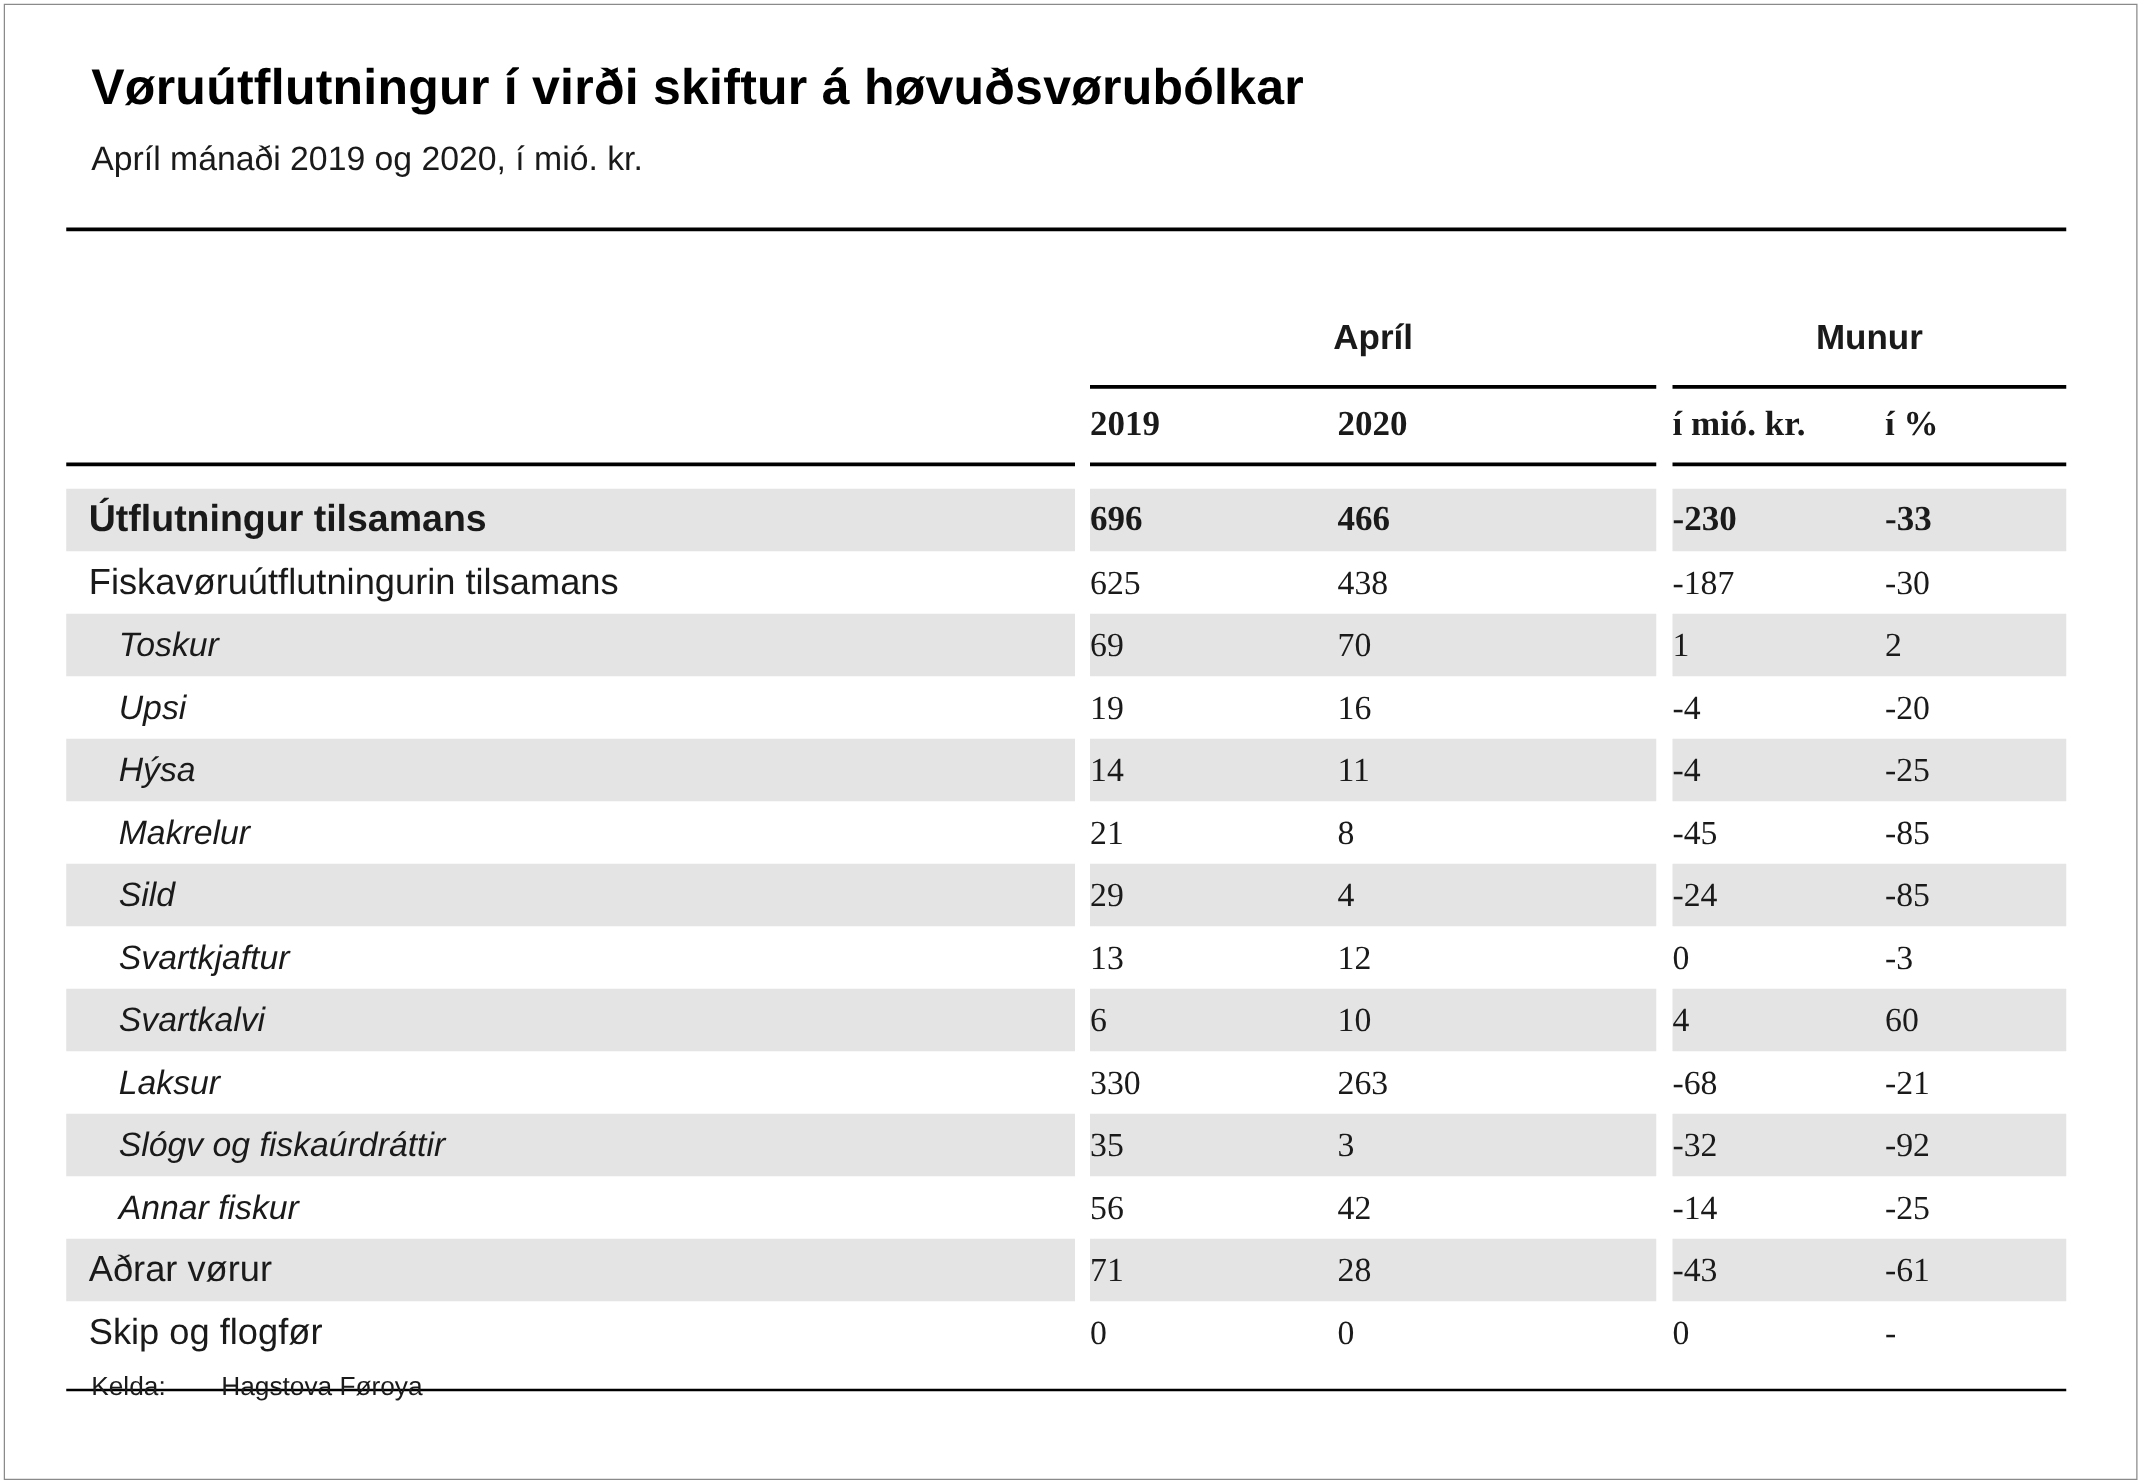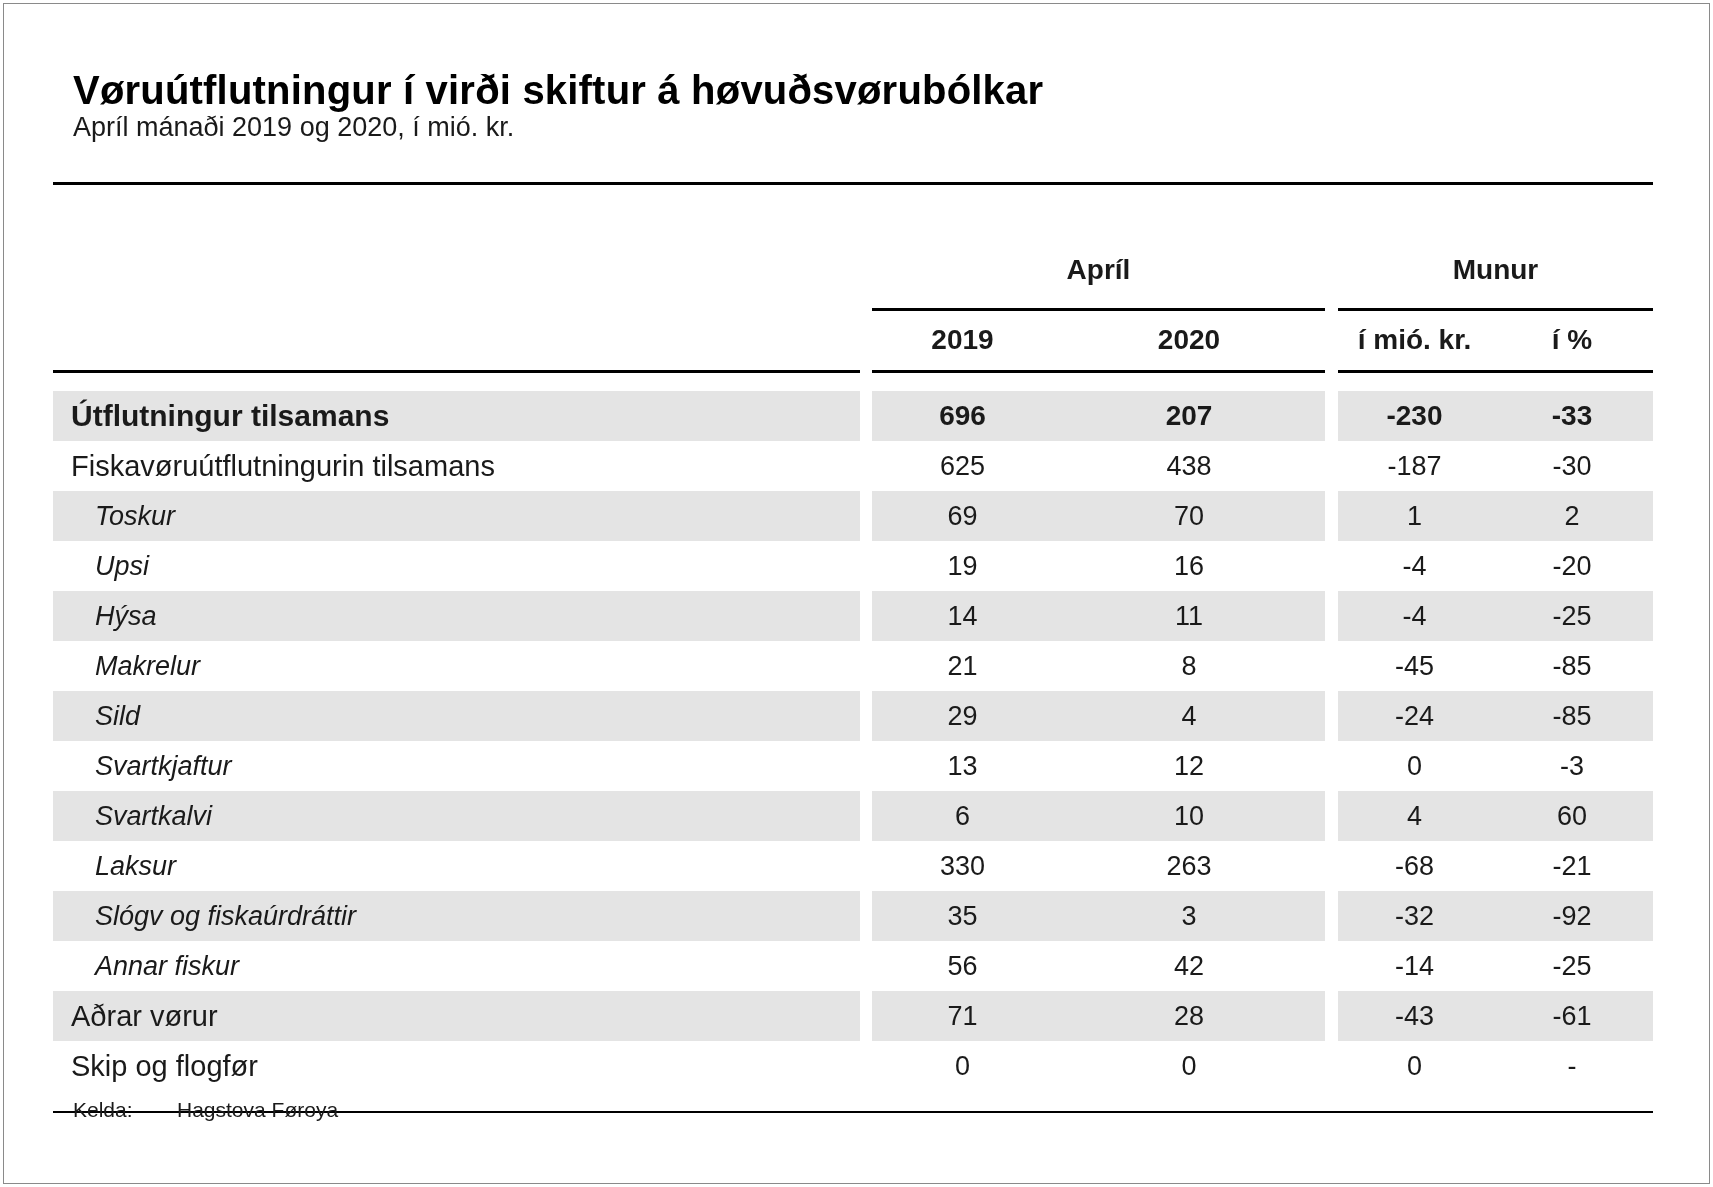--- a/index.html
+++ b/index.html
@@ -19,21 +19,21 @@
     overflow: hidden;
   }
   .frame {
     position: absolute;
     inset: 3px;
     border: 1px solid var(--frame);
     pointer-events: none;
   }
   .title {
     position: absolute;
-    top: 68px;
+    top: 48px;
     left: 73px;
     margin: 0;
     font-size: 40px;
     font-weight: 700;
     color: #000000;
     letter-spacing: 0.2px;
     white-space: nowrap;
   }
   .subtitle {
     position: absolute;
@@ -60,24 +60,25 @@
     display: flex;
     align-items: center;
     justify-content: center;
     border-bottom: 3px solid var(--rule);
     box-sizing: border-box;
   }
   .hdr-sub { height: 62px; }
   .ul { border-bottom: 3px solid var(--rule); box-sizing: border-box; }
   .vals { display: flex; }
   .val {
-    text-align: center;
+    text-align: left;
     padding-right: 17px;
     box-sizing: border-box;
     white-space: nowrap;
+    font-family: Liberation Serif, serif;
   }
   .c1 { width: 198px; }
   .c2 { width: 255px; }
   .c3 { width: 170px; }
   .c4 { width: 145px; }
   .hdr-sub .val { line-height: 58px; font-weight: 700; font-size: 28px; }
   .spacer { height: 18px; }
   .row { height: 50px; font-size: 27px; }
   .row .lbl {
     padding-left: 18px;
@@ -136,21 +137,21 @@
     </div>
 
     <div class="spacer"></div>
 
     <div id="tbody">
         <div class="row shaded emphasis">
     <div class="lbl">Útflutningur tilsamans</div>
     <div class="gp"></div>
     <div class="acell vals">
       <span class="val c1">696</span>
-      <span class="val c2">207</span>
+      <span class="val c2">466</span>
     </div>
     <div class="gp"></div>
     <div class="mcell vals">
       <span class="val c3">-230</span>
       <span class="val c4">-33</span>
     </div>
   </div>
         <div class="row">
     <div class="lbl">Fiskavøruútflutningurin tilsamans</div>
     <div class="gp"></div>

